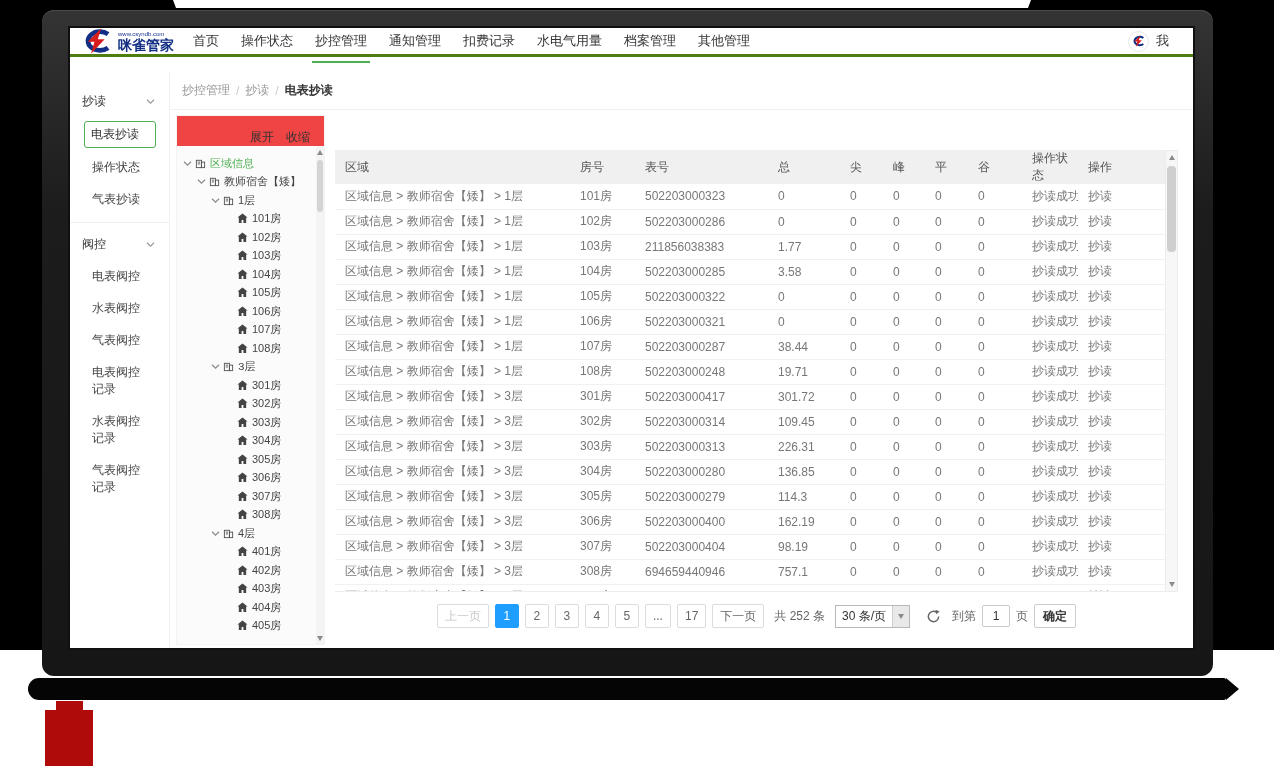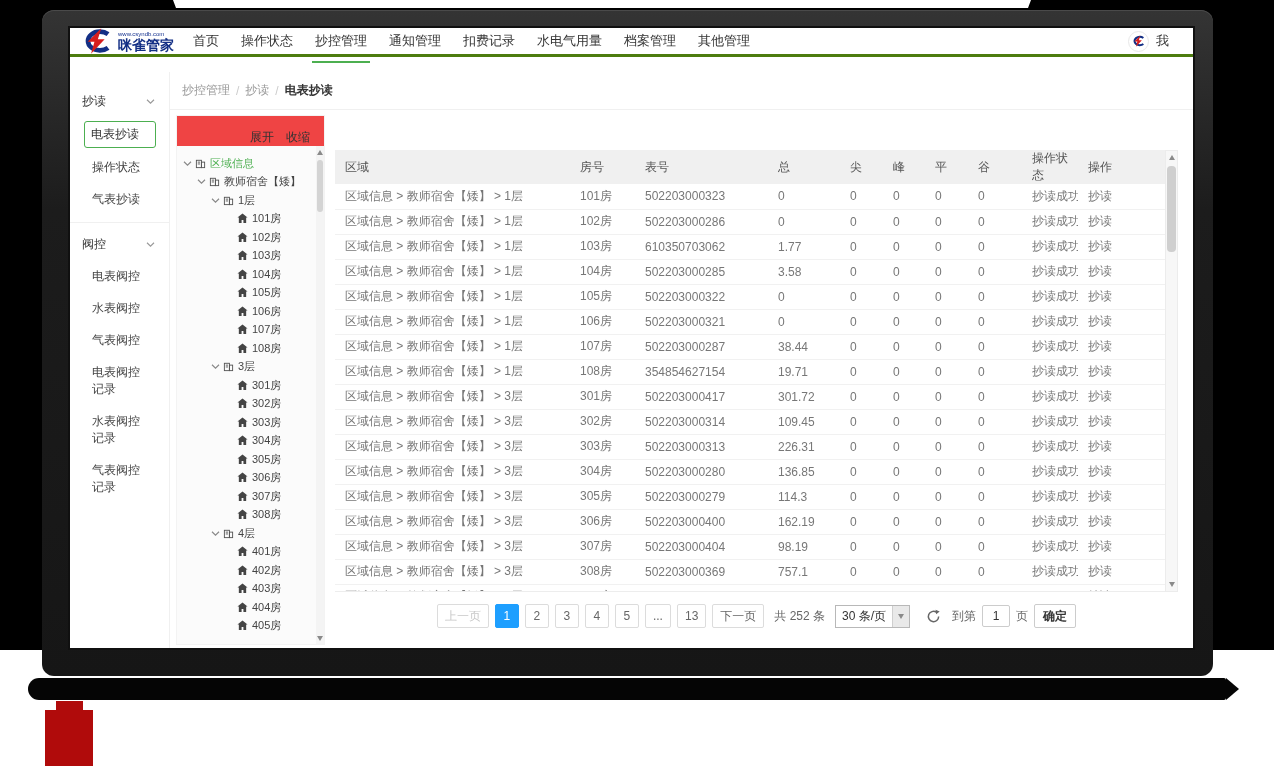--- a/index.html
+++ b/index.html
@@ -366,21 +366,21 @@
                   </svg>
     </span>
 
     <span class="t-icon icon-house">
       <svg width="11" height="11" viewBox="0 0 12 12">
                     <path d="M6 0.5 L11.5 5 L10 5 L10 11 L7 11 L7 7.5 L5 7.5 L5 11 L2 11 L2 5 L0.5 5 Z" fill="#444"></path>
                   </svg>
     </span>
     <span class="t-label">108房</span>
   </div>
-              <div class="tree-item" style="padding-left: 32px;">
+              <div class="tree-item" style="padding-left: 32px; font-family: Liberation Mono, monospace;">
     <span class="chev">
       <svg width="9" height="7" viewBox="0 0 10 8">
                     <polyline points="1,2 5,6 9,2" stroke="#888" stroke-width="1.3" fill="none"></polyline>
                   </svg>
     </span>
     <span class="t-icon icon-building">
       <svg width="11" height="11" viewBox="0 0 12 12">
                     <rect x="1.5" y="2.5" width="5.5" height="8" fill="none" stroke="#555"></rect>
                     <rect x="7" y="4.5" width="3.5" height="6" fill="none" stroke="#555"></rect>
                     <line x1="3" y1="4.5" x2="5.5" y2="4.5" stroke="#555"></line>
@@ -652,21 +652,21 @@
                     <td>0</td>
                     <td>0</td>
                     <td>0</td>
                     <td>0</td>
                     <td class="c-status">抄读成功</td>
                     <td class="c-action">抄读</td>
                   </tr>
                   <tr>
                     <td>区域信息 &gt; 教师宿舍【矮】 &gt; 1层</td>
                     <td>103房</td>
-                    <td>610350703062</td>
+                    <td>211856038383</td>
                     <td>1.77</td>
                     <td>0</td>
                     <td>0</td>
                     <td>0</td>
                     <td>0</td>
                     <td class="c-status">抄读成功</td>
                     <td class="c-action">抄读</td>
                   </tr>
                   <tr>
                     <td>区域信息 &gt; 教师宿舍【矮】 &gt; 1层</td>
@@ -712,21 +712,21 @@
                     <td>0</td>
                     <td>0</td>
                     <td>0</td>
                     <td>0</td>
                     <td class="c-status">抄读成功</td>
                     <td class="c-action">抄读</td>
                   </tr>
                   <tr>
                     <td>区域信息 &gt; 教师宿舍【矮】 &gt; 1层</td>
                     <td>108房</td>
-                    <td>354854627154</td>
+                    <td>502203000248</td>
                     <td>19.71</td>
                     <td>0</td>
                     <td>0</td>
                     <td>0</td>
                     <td>0</td>
                     <td class="c-status">抄读成功</td>
                     <td class="c-action">抄读</td>
                   </tr>
                   <tr>
                     <td>区域信息 &gt; 教师宿舍【矮】 &gt; 3层</td>
@@ -808,21 +808,21 @@
                     <td>0</td>
                     <td>0</td>
                     <td>0</td>
                     <td>0</td>
                     <td class="c-status">抄读成功</td>
                     <td class="c-action">抄读</td>
                   </tr>
                   <tr>
                     <td>区域信息 &gt; 教师宿舍【矮】 &gt; 3层</td>
                     <td>308房</td>
-                    <td>502203000369</td>
+                    <td>694659440946</td>
                     <td>757.1</td>
                     <td>0</td>
                     <td>0</td>
                     <td>0</td>
                     <td>0</td>
                     <td class="c-status">抄读成功</td>
                     <td class="c-action">抄读</td>
                   </tr>
                   <tr>
                     <td>区域信息 &gt; 教师宿舍【矮】 &gt; 4层</td>
@@ -852,21 +852,21 @@
 
           <div class="pager">
             <span class="pg-btn disabled">上一页</span>
             <span id="page-buttons" style="display:flex;gap:6px">
                 <span class="pg-btn active">1</span>
                 <span class="pg-btn">2</span>
                 <span class="pg-btn">3</span>
                 <span class="pg-btn">4</span>
                 <span class="pg-btn">5</span>
                 <span class="pg-btn">...</span>
-                <span class="pg-btn">13</span>
+                <span class="pg-btn">17</span>
               </span>
             <span class="pg-btn">下一页</span>
             <span class="pg-total">共 252 条</span>
             <span class="pg-select">
               <span class="sel-text">30 条/页</span>
               <span class="sel-arrow">
                   <span class="tri-dn"></span>
                 </span>
             </span>
             <span class="refresh">

